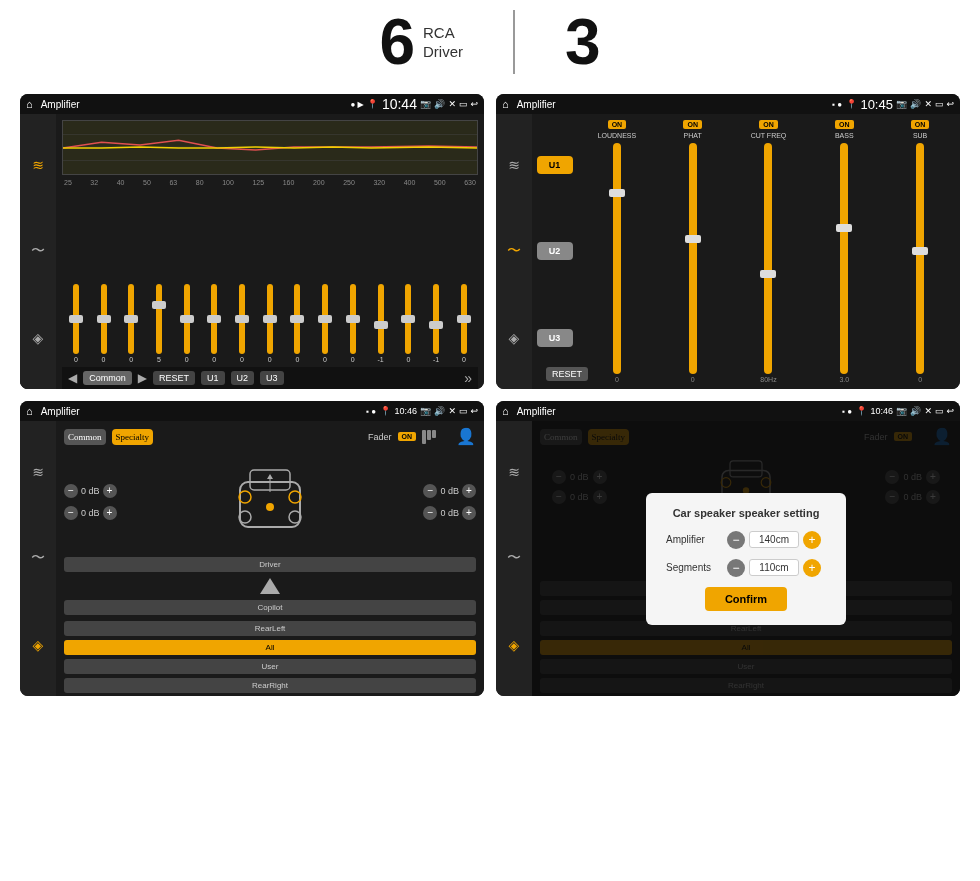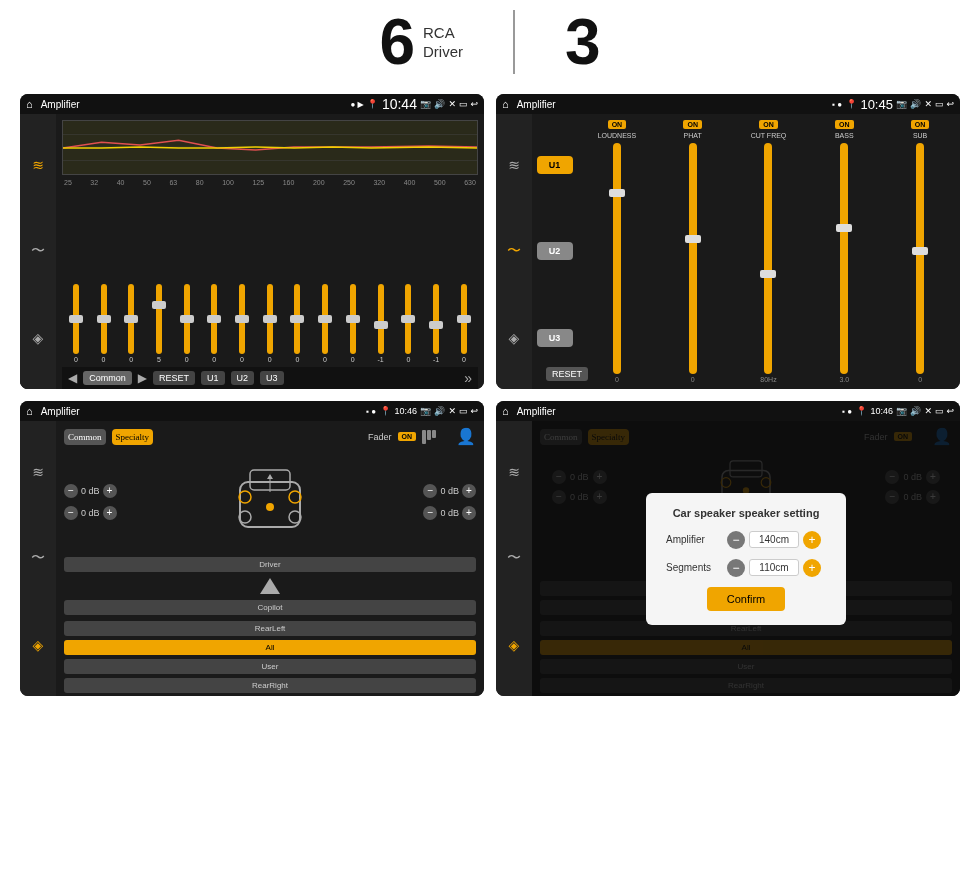--- a/index.html
+++ b/index.html
@@ -582,21 +582,21 @@
       text-align: center;
     }
 
     .dialog-confirm {
       background: #f0a500;
       color: #000;
       border: none;
       border-radius: 4px;
       padding: 6px 20px;
       font-size: 11px;
-      font-weight: normal;
+      font-weight: bold;
       cursor: pointer;
       display: block;
       margin: 8px auto 0;
     }
 
     .sp4-background {
       flex: 1;
       display: flex;
       flex-direction: column;
     }

